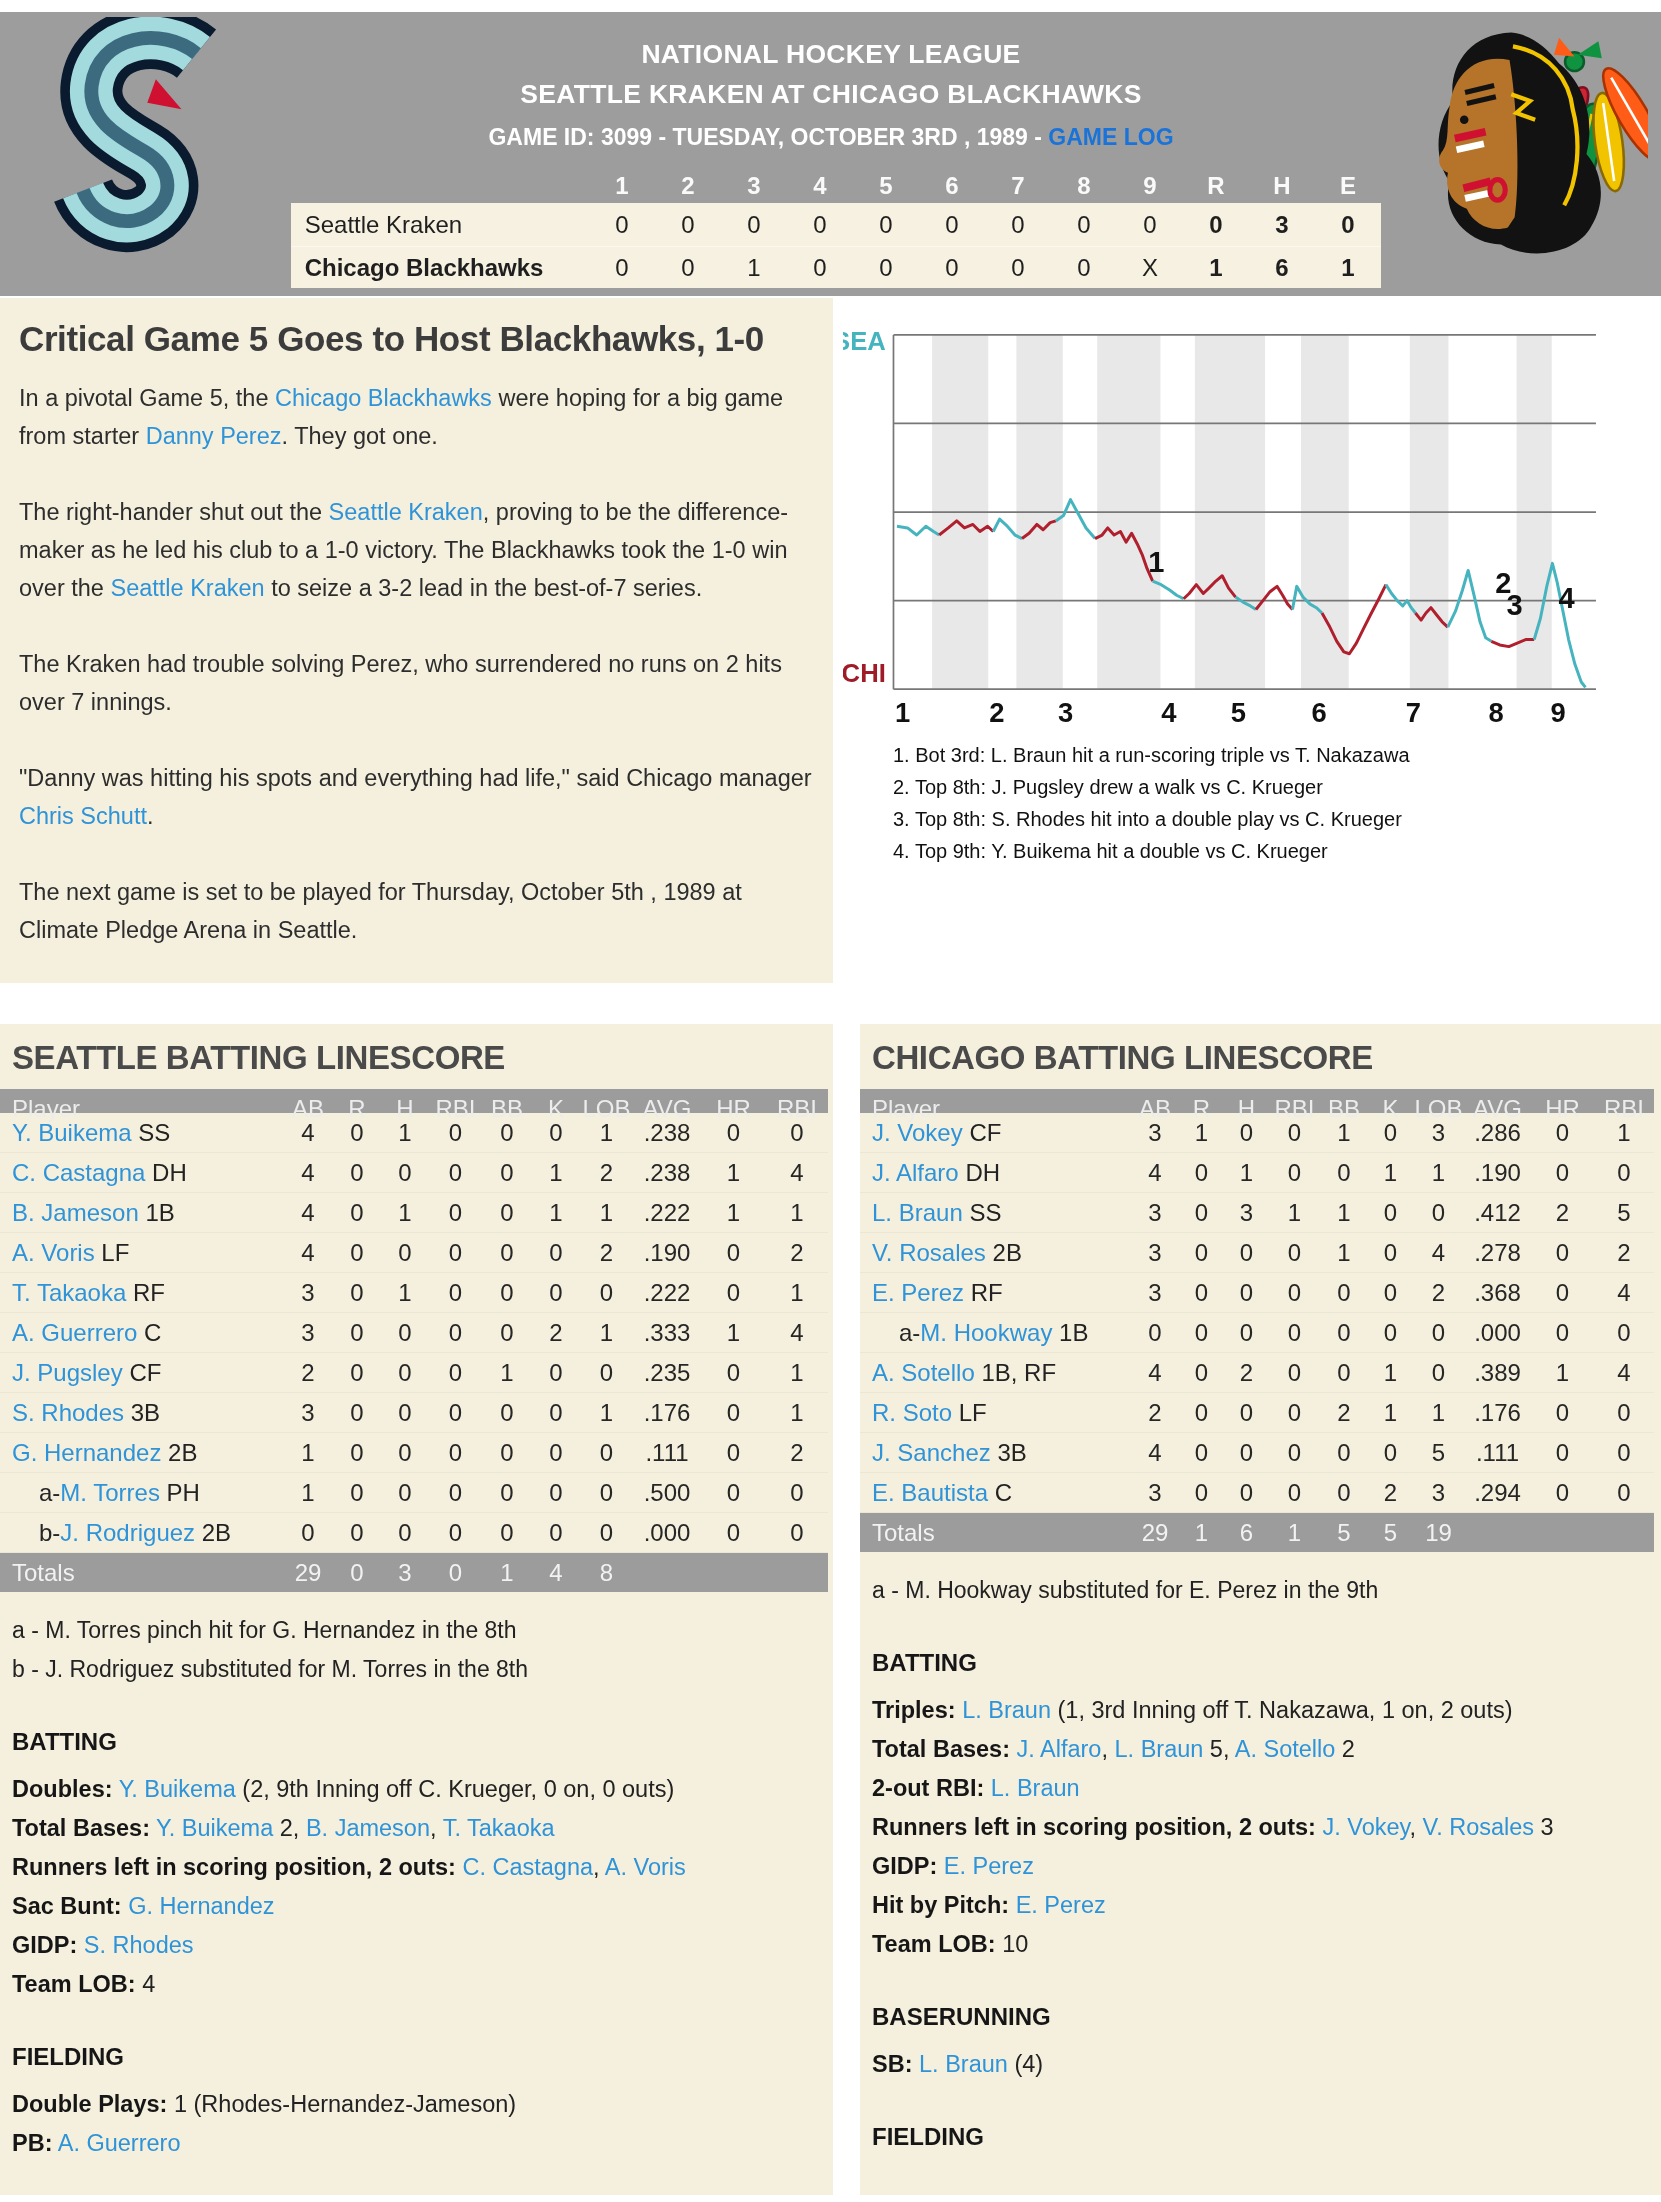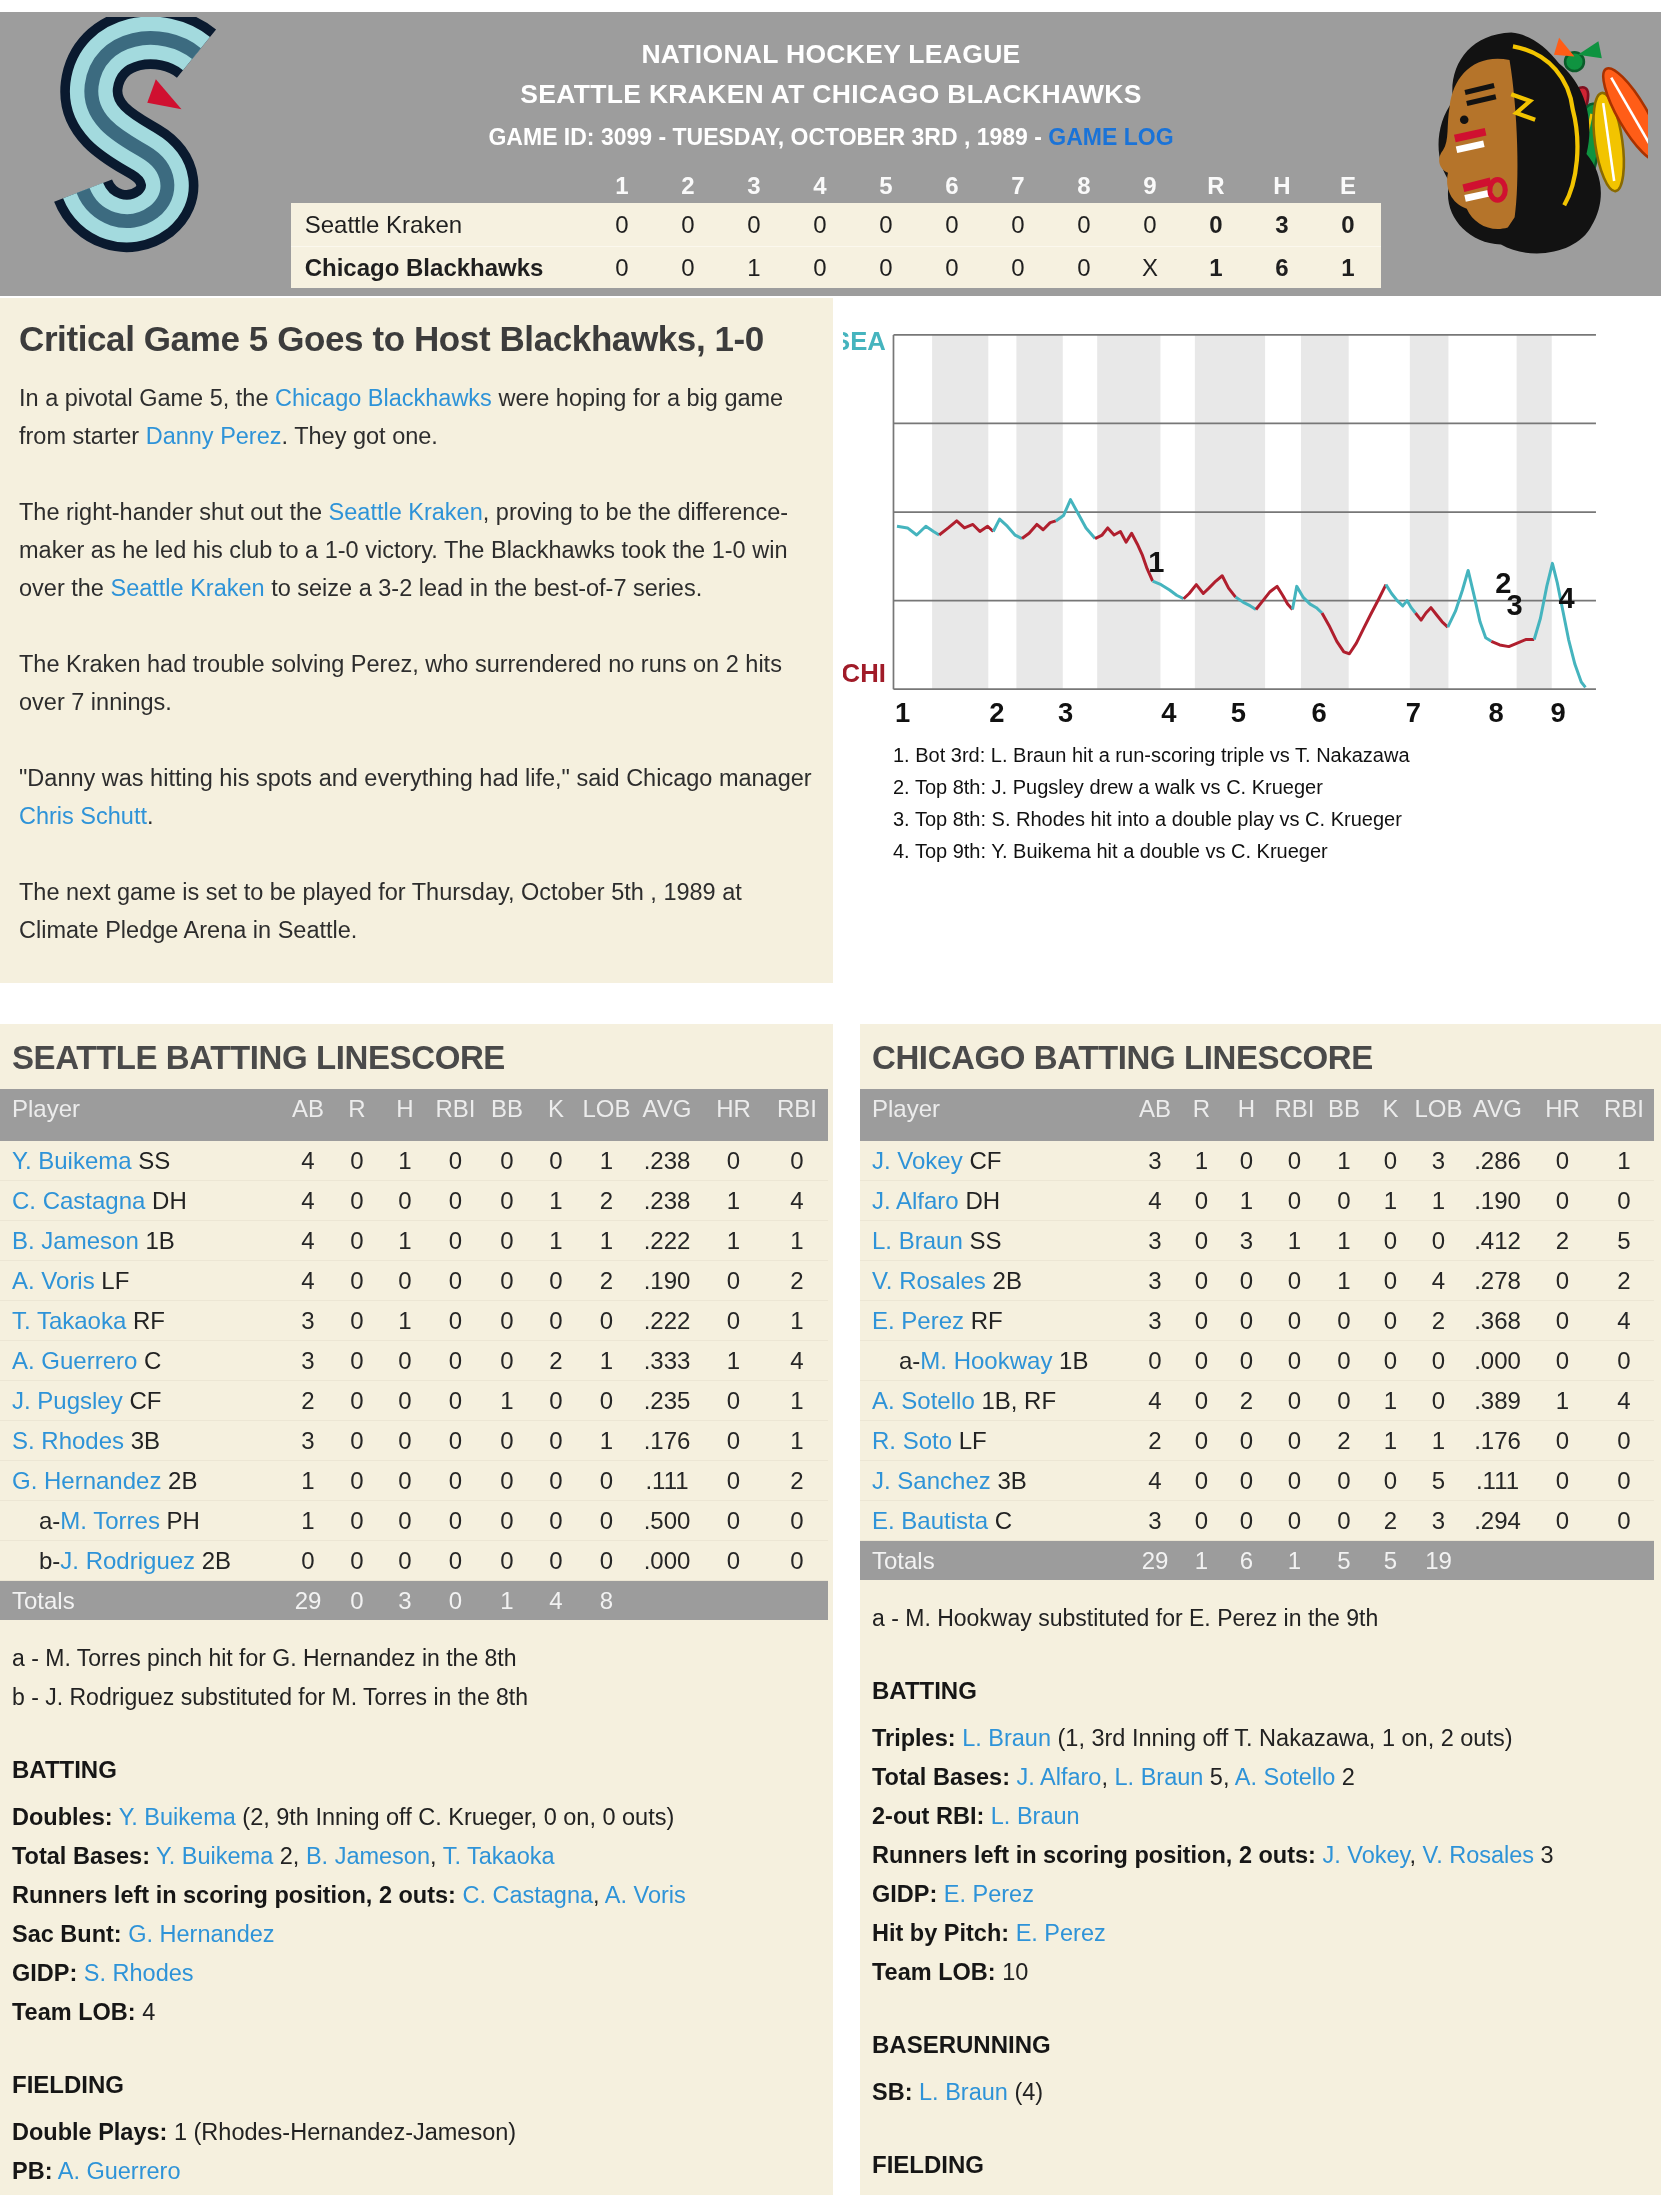--- a/index.html
+++ b/index.html
@@ -34,21 +34,21 @@
   .legend-line{font-size:20px;line-height:32px;color:#111;}
 
   
   .panel{position:absolute;top:1024px;height:1171px;background:#f5f0de;box-sizing:border-box;}
   .panelL{left:0;width:833px;}
   .panelR{left:860px;width:802px;}
   .panel h2{font-size:33px;color:#4a4a4a;margin:15.4px 0 12px 12px;font-weight:700;letter-spacing:-0.4px;}
   .stat-grid{display:grid;}
   .panelL .stat-grid{grid-template-columns:283px 50px 48px 48px 53px 50px 48px 53px 68px 65px 62px;}
   .panelR .stat-grid{grid-template-columns:271px 48px 45px 45px 51px 48px 45px 51px 67px 63px 60px;}
-  .sg-h{background:#9c9c9c;color:#ececec;font-size:24px;height:52px;line-height:40px;text-align:center;}
+  .sg-h{background:#9c9c9c;color:#ececec;font-size:24px;height:24px;line-height:40px;text-align:center;}
   .sg-h.first{text-align:left;padding-left:12px;}
   .sg-c{font-size:24px;height:39px;line-height:39px;text-align:center;color:#262626;border-bottom:1.7px solid #ece6d4;}
   .sg-player{text-align:left;padding-left:12px;white-space:nowrap;}
   .sg-player.indent{padding-left:39px;}
   .sg-tot{background:#9c9c9c;color:#f2f2f2;border-bottom:none;}
   .pos{color:#222222;}
   .notes{margin:19px 0 0 12px;}
   .note-line{font-size:23px;line-height:39px;color:#222222;}
   .section{margin:39px 0 0 12px;}
   .sec-h{font-size:24px;font-weight:bold;color:#161616;margin-bottom:13.7px;}

